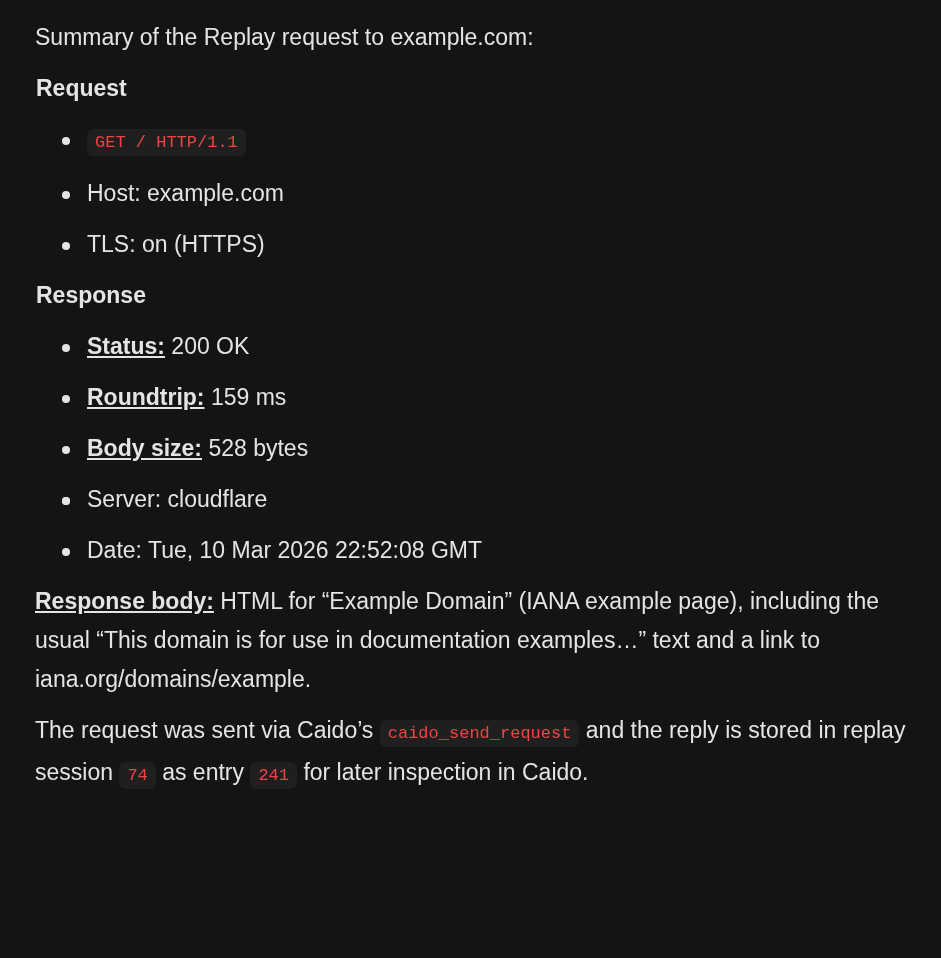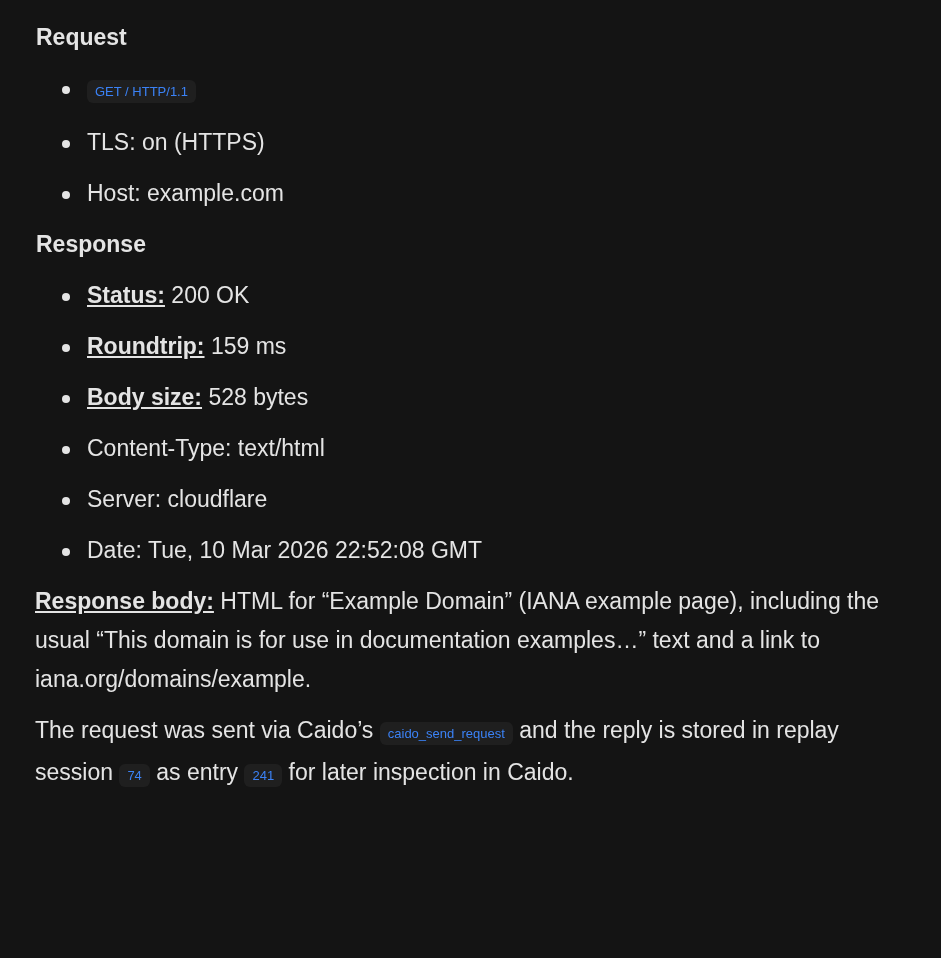--- a/index.html
+++ b/index.html
@@ -40,48 +40,49 @@
       position: absolute;
       left: 27px;
       top: 17px;
       width: 8px;
       height: 8px;
       border-radius: 50%;
       background: #e4e4e4;
     }
     b { font-weight: bold; text-decoration: underline; }
     code {
-      font-family: Liberation Sans, sans-serif;
-      font-size: 13px;
+      font-family: Liberation Mono, monospace;
+      font-size: 17px;
       background: #1f1f1f;
       border-radius: 6px;
       padding: 4px 8px;
-      color: #3b82f6;
+      color: #ef4444;
     }
     .para { line-height: 39px; }
   </style>
 </head>
 <body>
 
 <div class="content">
 
+  <p class="intro">Summary of the Replay request to example.com:</p>
 
   <p class="heading">Request</p>
   <ul>
     <li>
       <span class="bullet"></span>
       <code>GET / HTTP/1.1</code>
     </li>
     <li>
       <span class="bullet"></span>
-      <span>TLS: on (HTTPS)</span>
+      <span>Host: example.com</span>
     </li>
     <li>
       <span class="bullet"></span>
-      <span>Host: example.com</span>
+      <span>TLS: on (HTTPS)</span>
     </li>
   </ul>
 
   <p class="heading">Response</p>
   <ul>
     <li>
       <span class="bullet"></span>
       <b>Status:</b>
       <span>200 OK</span>
     </li>
@@ -93,21 +94,20 @@
     <li>
       <span class="bullet"></span>
       <b>Body size:</b>
       <span>528 bytes</span>
     </li>
   </ul>
 
   <ul>
     <li>
       <span class="bullet"></span>
-      <span>Content-Type: text/html</span>
     </li>
     <li>
       <span class="bullet"></span>
       <span>Server: cloudflare</span>
     </li>
     <li>
       <span class="bullet"></span>
       <span>Date: Tue, 10 Mar 2026 22:52:08 GMT</span>
     </li>
   </ul>

